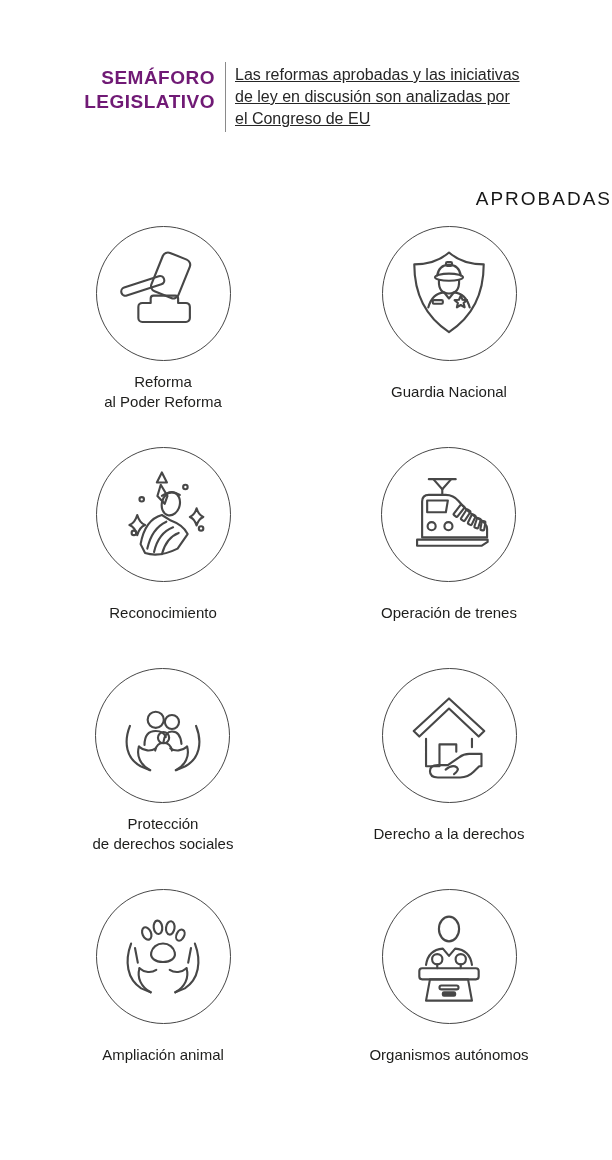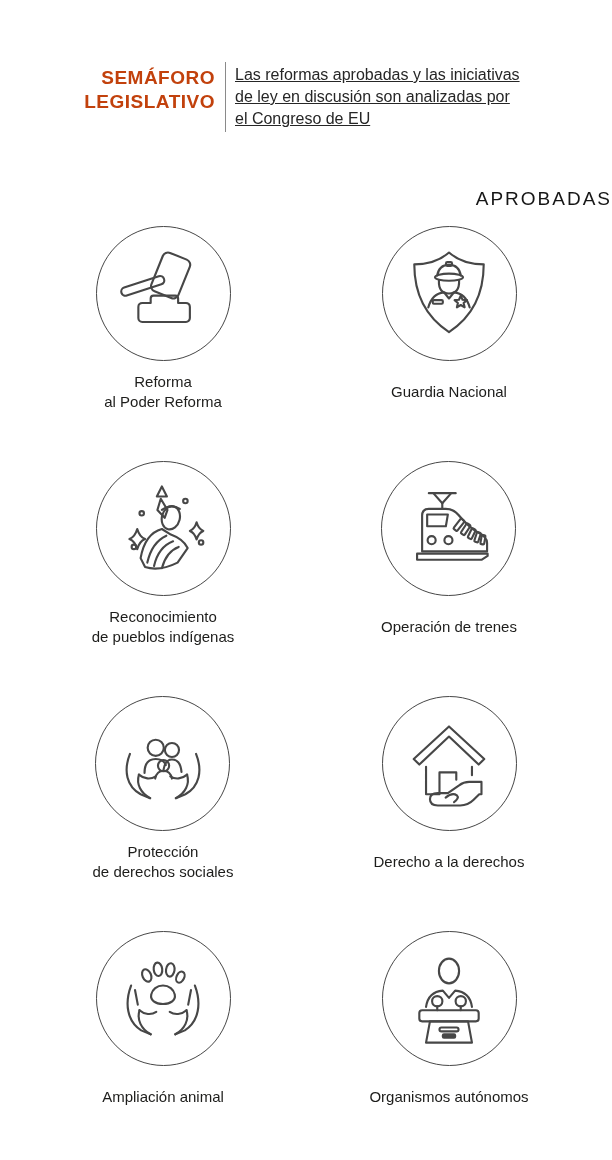--- a/index.html
+++ b/index.html
@@ -4,34 +4,34 @@
 <style>
   html,body{margin:0;padding:0;}
   body{
     width:612px;height:1160px;background:#ffffff;
     font-family:"Liberation Sans","DejaVu Sans",sans-serif;
     color:#1d1d1b;overflow:hidden;
   }
   .header{display:flex;justify-content:center;align-items:stretch;margin-top:62px;}
   .header-title{
     width:140px;text-align:right;font-weight:bold;font-size:19px;
-    letter-spacing:.5px;line-height:24px;padding:4px 10px 4px 0;color:#c2410c;
+    letter-spacing:.5px;line-height:24px;padding:4px 10px 4px 0;color:#701a75;
   }
   .header-divider{width:1px;background:#8a8a8a;}
   .header-subtitle{
     width:302px;padding:2px 0 2px 9px;font-size:16px;line-height:22px;color:#262626;text-decoration:underline;
   }
   .header-subtitle span{display:block;}
   .section-title{
     margin-top:56px;text-align:right;font-weight:normal;font-size:19px;
     letter-spacing:2px;color:#161616;
   }
   .grid{
     width:572px;margin:16px auto 0;display:grid;
-    grid-template-columns:1fr 1fr;row-gap:47px;justify-items:center;
+    grid-template-columns:1fr 1fr;row-gap:33px;justify-items:center;
   }
   .cell{display:flex;flex-direction:column;align-items:center;}
   .circle{
     width:133px;height:133px;border:1.6px solid #474747;border-radius:50%;
     display:flex;align-items:center;justify-content:center;margin-bottom:9px;
     box-sizing:content-box;background:#fff;
   }
   .circle svg{width:112px;height:112px;}
   .icon-stroke{fill:none;stroke:#474747;stroke-width:1.9;stroke-linecap:round;stroke-linejoin:round;}
   .label{
@@ -110,21 +110,20 @@
         <path d="M27 50 q2 7 7 9 q-5 2 -7 9 q-2 -7 -7 -9 q5 -2 7 -9 z"></path>
         <path d="M80 44 q1.7 6 6 7.7 q-4.3 1.7 -6 7.7 q-1.7 -6 -6 -7.7 q4.3 -1.7 6 -7.7 z"></path>
         <circle cx="31" cy="36" r="2"></circle>
         <circle cx="70" cy="25" r="2"></circle>
         <circle cx="84" cy="62" r="2"></circle>
         <circle cx="24" cy="66" r="2"></circle>
       </svg>
     </div>
     <div class="label">
       <span>Reconocimiento</span>
-      <span>de pueblos indígenas</span>
     </div>
   </div>
 
   <div class="cell">
     <div class="circle">
       <svg viewBox="0 0 100 100" class="icon-stroke">
         <path d="M32 18 h24"></path>
         <path d="M36 18 l8 9 8 -9"></path>
         <path d="M44 27 v5"></path>
         <path d="M26 70 V38 q0 -6 6 -6 h15 q7 0 11.5 5.5 C64 44 69 49 75 52.5 q9 4.5 9 10 V70 Z"></path>

